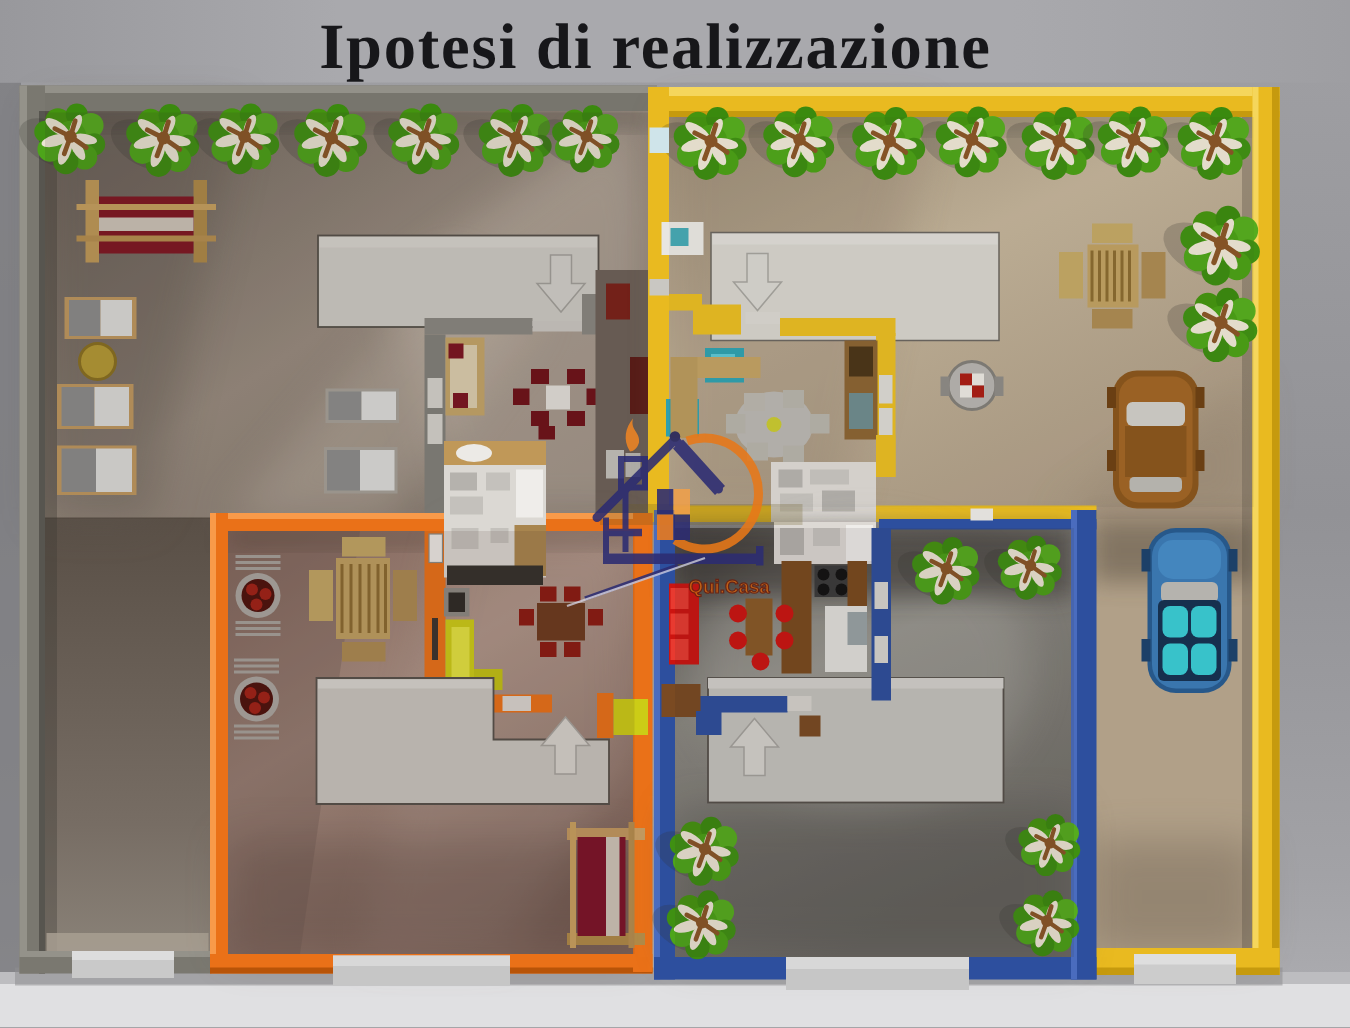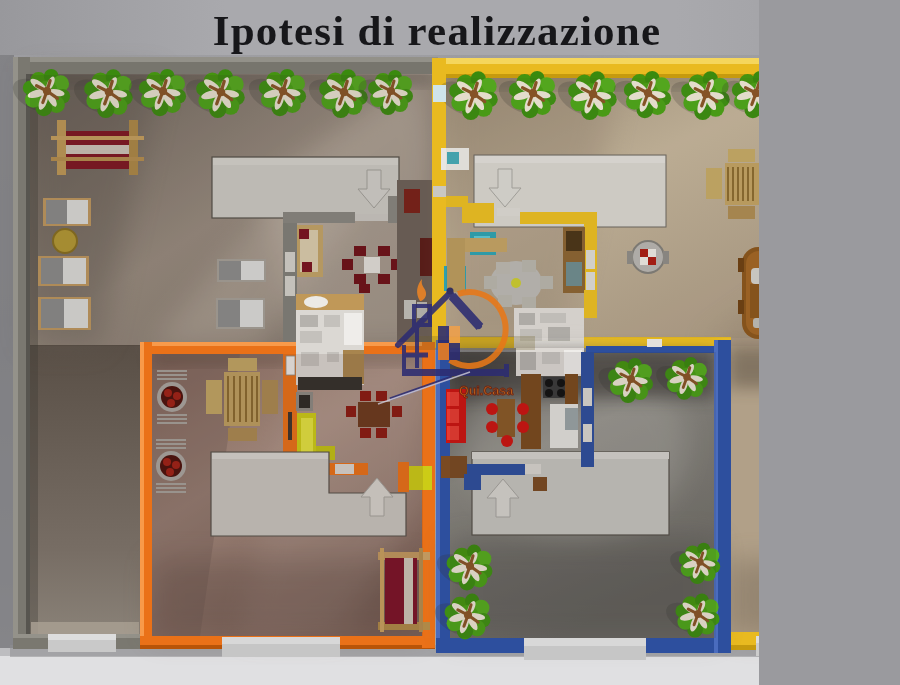--- a/index.html
+++ b/index.html
@@ -1,16 +1,16 @@
 <!DOCTYPE html>
 <html><head>
 <meta charset="utf-8">
 <style>
 html,body{margin:0;padding:0;background:#9a9a9e}
-#stage{position:relative;width:759px;height:685px;overflow:hidden;font-family:"Liberation Serif",serif}
+#stage{position:relative;width:900px;height:685px;overflow:hidden;font-family:"Liberation Serif",serif}
 #stage svg{filter:blur(0.45px)}
 </style>
 </head>
 <body>
 <div id="stage">
 <svg width="900" height="685" viewBox="0 0 900 685">
 <defs>
 <linearGradient id="bgv" x1="0" y1="0" x2="0" y2="1">
 <stop offset="0" stop-color="#a0a0a4"></stop>
           <stop offset="0.5" stop-color="#929296"></stop>

